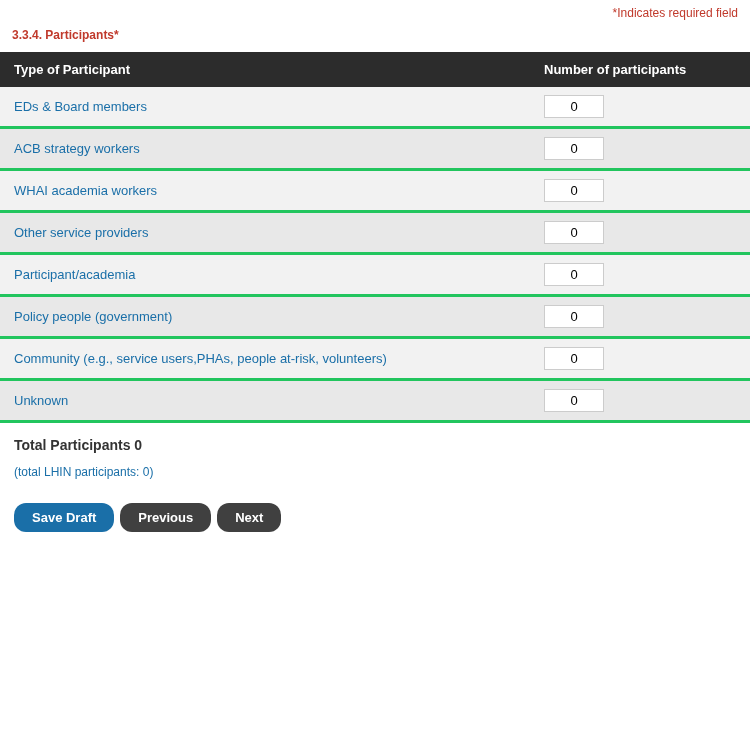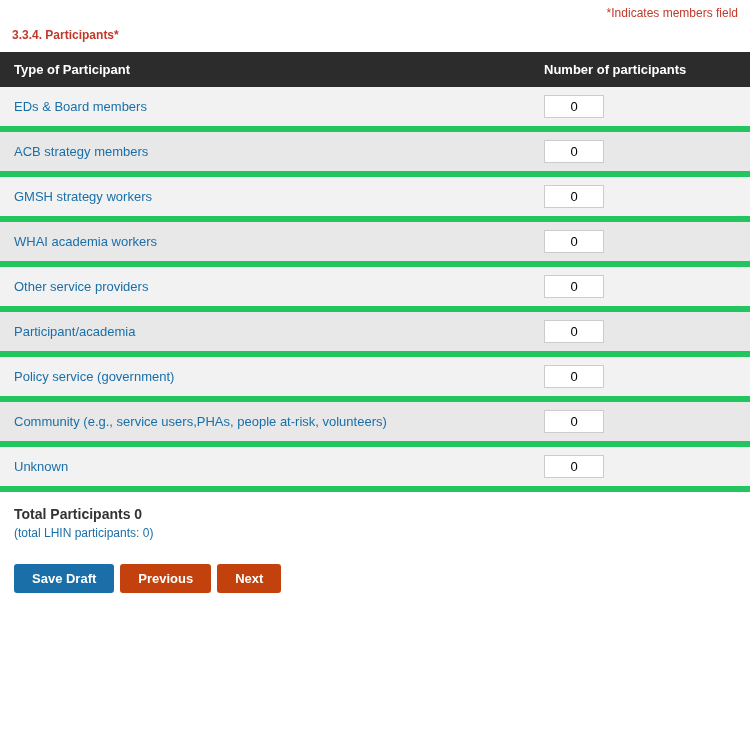--- a/index.html
+++ b/index.html
@@ -48,21 +48,21 @@
       text-align: left;
       margin-left: 36px;
     }
 
     .participants-table thead th:last-child {
       width: 220px;
       text-align: left;
     }
 
     .participants-table tbody tr {
-      border-bottom: 6px solid #22c55e;
+      border-bottom: 3px solid #22c55e;
     }
 
     .participants-table tbody tr:nth-child(odd) {
       background-color: #f2f2f2;
     }
 
     .participants-table tbody tr:nth-child(even) {
       background-color: #e8e8e8;
     }
 
@@ -90,97 +90,93 @@
     }
 
     .totals-section {
       padding: 14px 14px 4px 14px;
     }
 
     .total-participants {
       font-size: 14px;
       font-weight: bold;
       color: #333;
-      margin-bottom: 4px;
+      margin-bottom: 12px;
     }
 
     .total-lhin {
       font-size: 12px;
       color: #1a6fa8;
     }
 
     .buttons-section {
       padding: 20px 14px 14px 14px;
       display: flex;
       gap: 6px;
       align-items: center;
     }
 
     .btn {
       padding: 7px 18px;
       font-size: 13px;
       font-weight: bold;
       border: none;
-      border-radius: 3px;
+      border-radius: 12px;
       cursor: pointer;
     }
 
     .btn-primary {
       background-color: #1a6fa8;
       color: #fff;
     }
 
     .btn-secondary {
-      background-color: #c2410c;
+      background-color: #404040;
       color: #fff;
     }
   </style>
 </head>
 <body>
 
-<div class="top-notice">*Indicates members field</div>
+<div class="top-notice">*Indicates required field</div>
 
 <div class="section-title">
   <span>3.3.4. Participants</span><span style="color:#c0392b;">*</span>
 </div>
 
 <table class="participants-table">
   <thead>
     <tr>
       <th>Type of Participant</th>
       <th>Number of participants</th>
     </tr>
   </thead>
   <tbody id="table-body">
   <tr>
         <td>EDs &amp; Board members</td>
         <td><input type="text" class="number-input" value="0" style=""></td>
       </tr>
       <tr>
-        <td>ACB strategy members</td>
-        <td><input type="text" class="number-input" value="0" style=""></td>
-      </tr>
-      <tr>
-        <td>GMSH strategy workers</td>
+        <td>ACB strategy workers</td>
         <td><input type="text" class="number-input" value="0" style=""></td>
       </tr>
       <tr>
         <td>WHAI academia workers</td>
         <td><input type="text" class="number-input" value="0" style=""></td>
       </tr>
       <tr>
         <td>Other service providers</td>
         <td><input type="text" class="number-input" value="0" style=""></td>
       </tr>
       <tr>
         <td>Participant/academia</td>
         <td><input type="text" class="number-input" value="0" style=""></td>
       </tr>
       <tr>
-        <td>Policy service (government)</td>
+        <td>Policy people (government)</td>
         <td><input type="text" class="number-input" value="0" style=""></td>
       </tr>
       <tr>
         <td>Community (e.g., service users,PHAs, people at-risk, volunteers)</td>
         <td><input type="text" class="number-input" value="0" style=""></td>
       </tr>
       <tr>
         <td>Unknown</td>
         <td><input type="text" class="number-input" value="0" style=""></td>
       </tr>

